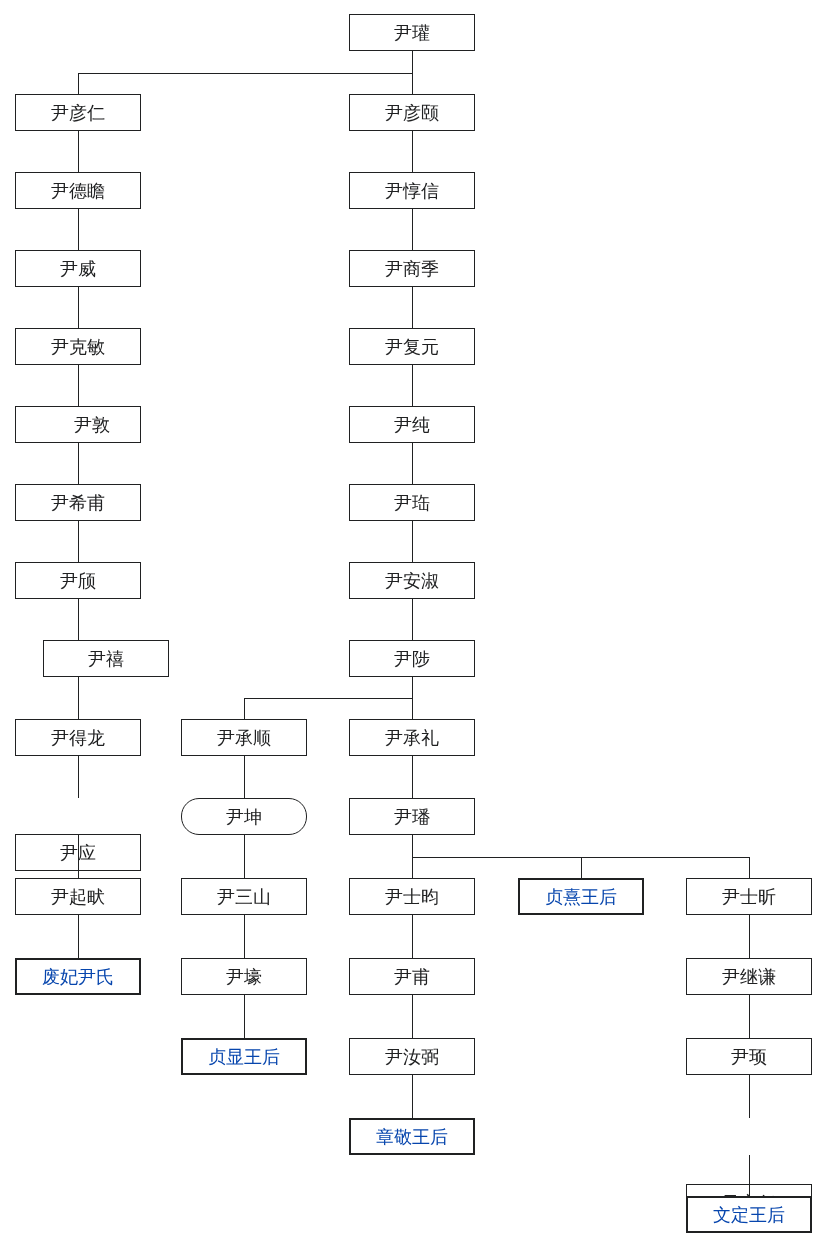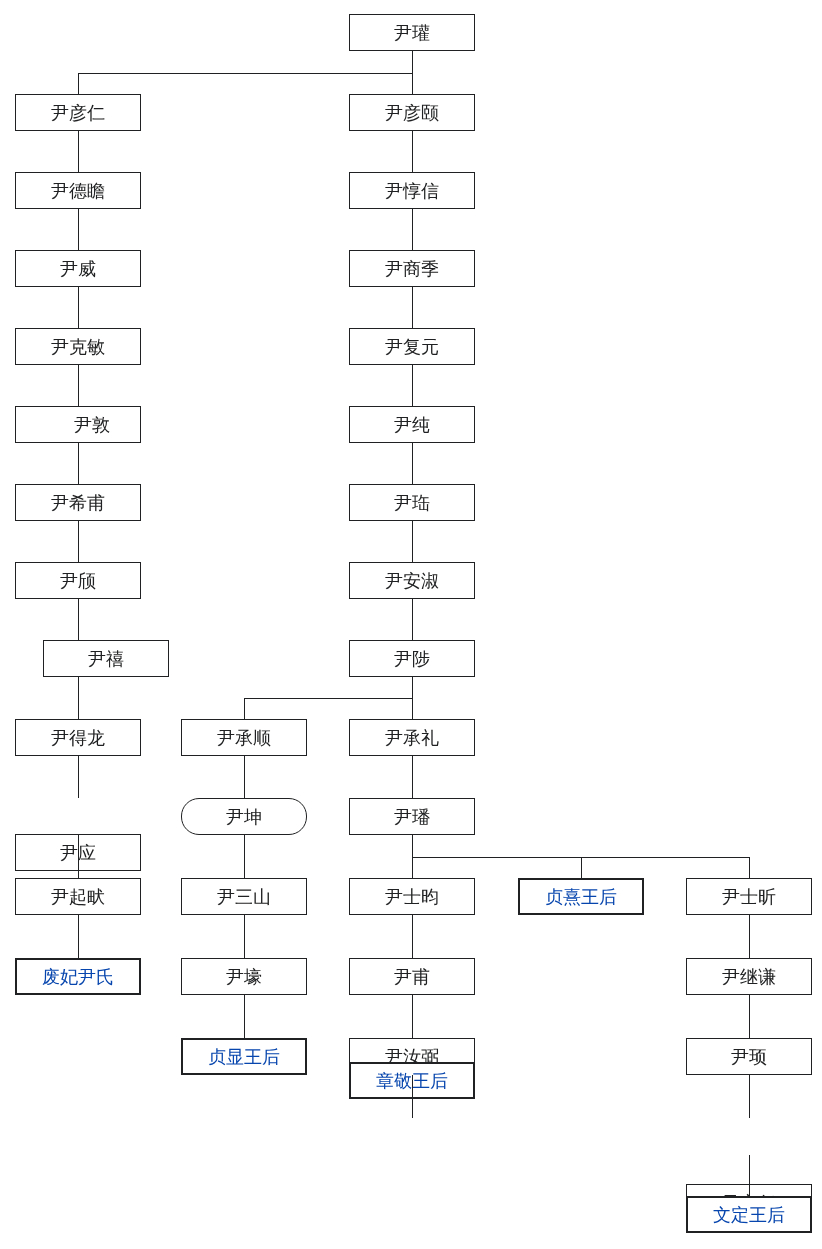--- a/index.html
+++ b/index.html
@@ -62,21 +62,21 @@
     <div class="node" style="left: 349px; top: 878px;">尹士昀</div>
     <div class="node queen" style="left: 518px; top: 878px;">贞熹王后</div>
     <div class="node" style="left: 686px; top: 878px;">尹士昕</div>
     <div class="node queen" style="left: 15px; top: 958px;">废妃尹氏</div>
     <div class="node" style="left: 181px; top: 958px;">尹壕</div>
     <div class="node" style="left: 349px; top: 958px;">尹甫</div>
     <div class="node" style="left: 686px; top: 958px;">尹继谦</div>
     <div class="node queen" style="left: 181px; top: 1038px;">贞显王后</div>
     <div class="node" style="left: 349px; top: 1038px;">尹汝弼</div>
     <div class="node" style="left: 686px; top: 1038px;">尹顼</div>
-    <div class="node queen" style="left: 349px; top: 1062px;">章敬王后</div>
+    <div class="node queen" style="left: 349px; top: 1118px;">章敬王后</div>
     <div class="node" style="left: 686px; top: 1184px;">尹之任</div>
     <div class="node queen" style="left: 686px; top: 1196px;">文定王后</div>
     <div class="cline" style="left: 412px; top: 51px; width: 1px; height: 22px;"></div>
     <div class="cline" style="left: 78px; top: 73px; width: 335px; height: 1px;"></div>
     <div class="cline" style="left: 78px; top: 73px; width: 1px; height: 21px;"></div>
     <div class="cline" style="left: 412px; top: 73px; width: 1px; height: 21px;"></div>
     <div class="cline" style="left: 78px; top: 131px; width: 1px; height: 41px;"></div>
     <div class="cline" style="left: 78px; top: 209px; width: 1px; height: 41px;"></div>
     <div class="cline" style="left: 78px; top: 287px; width: 1px; height: 41px;"></div>
     <div class="cline" style="left: 78px; top: 365px; width: 1px; height: 41px;"></div>

